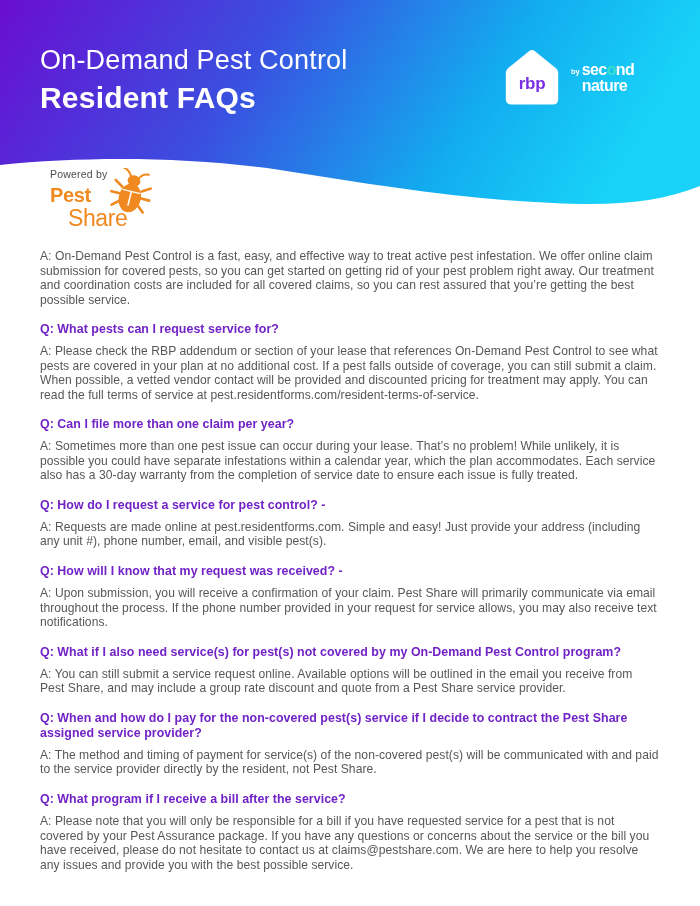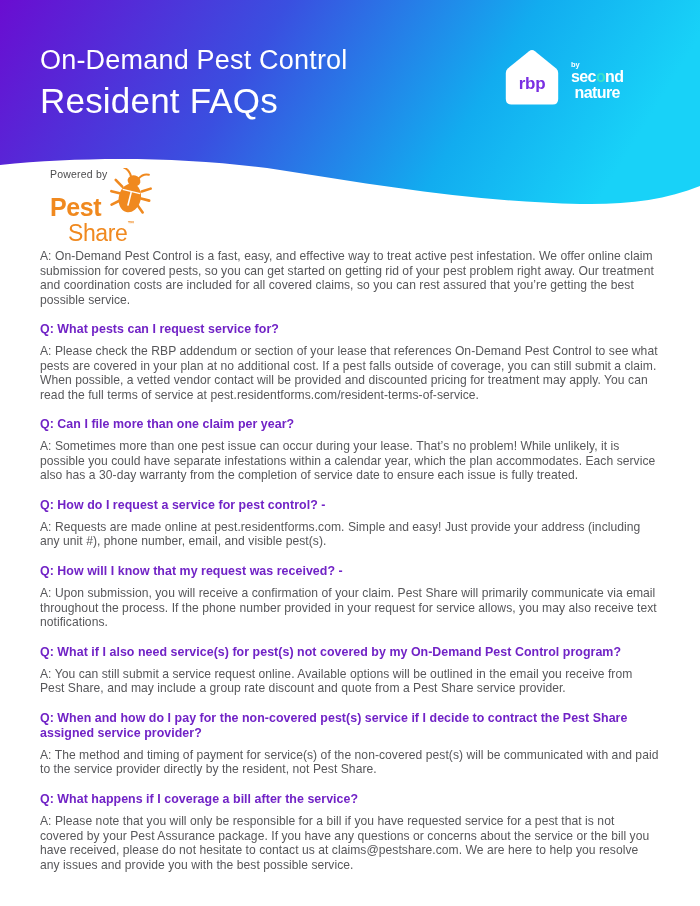--- a/index.html
+++ b/index.html
@@ -11,41 +11,41 @@
     position: relative;
   }
   .page { width: 700px; height: 906px; background: #ffffff; position: relative; }
 
   
   .hero { position: relative; width: 700px; height: 246px; }
   .wave { position: absolute; top: 0; left: 0; display: block; }
 
   .hero-titles { position: absolute; left: 40px; top: 44px; color: #ffffff; }
   .t1 { font-size: 27px; font-weight: 500; letter-spacing: 0.2px; line-height: 1.25; }
-  .t2 { font-size: 35px; font-weight: 400; letter-spacing: 0.2px; line-height: 1.3; }
+  .t2 { font-size: 30px; font-weight: 700; letter-spacing: 0.2px; line-height: 1.3; }
 
   .brandrow { position: absolute; left: 504px; top: 48px; display: flex; align-items: center; }
   .rbp-badge { position: relative; width: 56px; height: 60px; flex: 0 0 auto; }
   .rbp-badge svg { position: absolute; top: 0; left: 0; }
   .rbp-text {
     position: absolute; left: 0; right: 0; top: 26px; text-align: center;
     color: #7A2FE2; font-size: 17px; font-weight: 800; letter-spacing: -0.3px;
   }
-  .sn { display: flex; margin-left: 11px; color: #ffffff; flex-direction: column; }
+  .sn { display: flex; margin-left: 11px; color: #ffffff; }
   .sn-by { font-size: 7.5px; font-weight: 700; margin-top: 5px; margin-right: 2px; }
-  .sn-words { display: flex; flex-direction: column; align-items: center; line-height: 1.0; }
+  .sn-words { display: flex; flex-direction: column; align-items: flex-start; line-height: 1.0; }
   .sn-line1, .sn-line2 { font-size: 16px; font-weight: 800; letter-spacing: -0.6px; }
   .sn-o { color: #3CE0C9; }
 
   
   .ps-logo { position: absolute; left: 50px; top: 168px; width: 130px; }
   .ps-powered { color: #4B4B4D; font-size: 10.5px; font-weight: 500; letter-spacing: 0.2px; }
   .ps-pest {
-    display: inline-block; margin-top: 13px;
-    color: #F0891F; font-size: 25px; font-weight: 800; letter-spacing: -0.4px;
+    display: inline-block; margin-top: 4px;
+    color: #F0891F; font-size: 20px; font-weight: 800; letter-spacing: -0.4px;
   }
   .bug { position: absolute; left: 60px; top: 0px; }
   .ps-share-row { margin-left: 18px; margin-top: -2px; }
   .ps-share { color: #F0891F; font-size: 23px; font-weight: 400; letter-spacing: -0.4px; }
   .ps-tm { color: #F0891F; font-size: 7px; font-weight: 700; vertical-align: top; }
 
   
   .faqs { padding: 3px 40px 0 40px; width: 700px; }
   .faq { margin: 0; }
   .faq-q {
@@ -144,18 +144,18 @@
     </section>
     <section class="faq">
       <h3 class="faq-q">Q: What if I also need service(s) for pest(s) not covered by my On-Demand Pest Control program?</h3>
       <p class="faq-a">A: You can still submit a service request online. Available options will be outlined in the email you receive from Pest Share, and may include a group rate discount and quote from a Pest Share service provider.</p>
     </section>
     <section class="faq">
       <h3 class="faq-q">Q: When and how do I pay for the non-covered pest(s) service if I decide to contract the Pest Share assigned service provider?</h3>
       <p class="faq-a">A: The method and timing of payment for service(s) of the non-covered pest(s) will be communicated with and paid to the service provider directly by the resident, not Pest Share.</p>
     </section>
     <section class="faq">
-      <h3 class="faq-q">Q: What happens if I coverage a bill after the service?</h3>
+      <h3 class="faq-q">Q: What program if I receive a bill after the service?</h3>
       <p class="faq-a">A: Please note that you will only be responsible for a bill if you have requested service for a pest that is not covered by your Pest Assurance package. If you have any questions or concerns about the service or the bill you have received, please do not hesitate to contact us at claims@pestshare.com. We are here to help you resolve any issues and provide you with the best possible service.</p>
     </section>
   </main>
 
 </div>
 
 </body></html>

